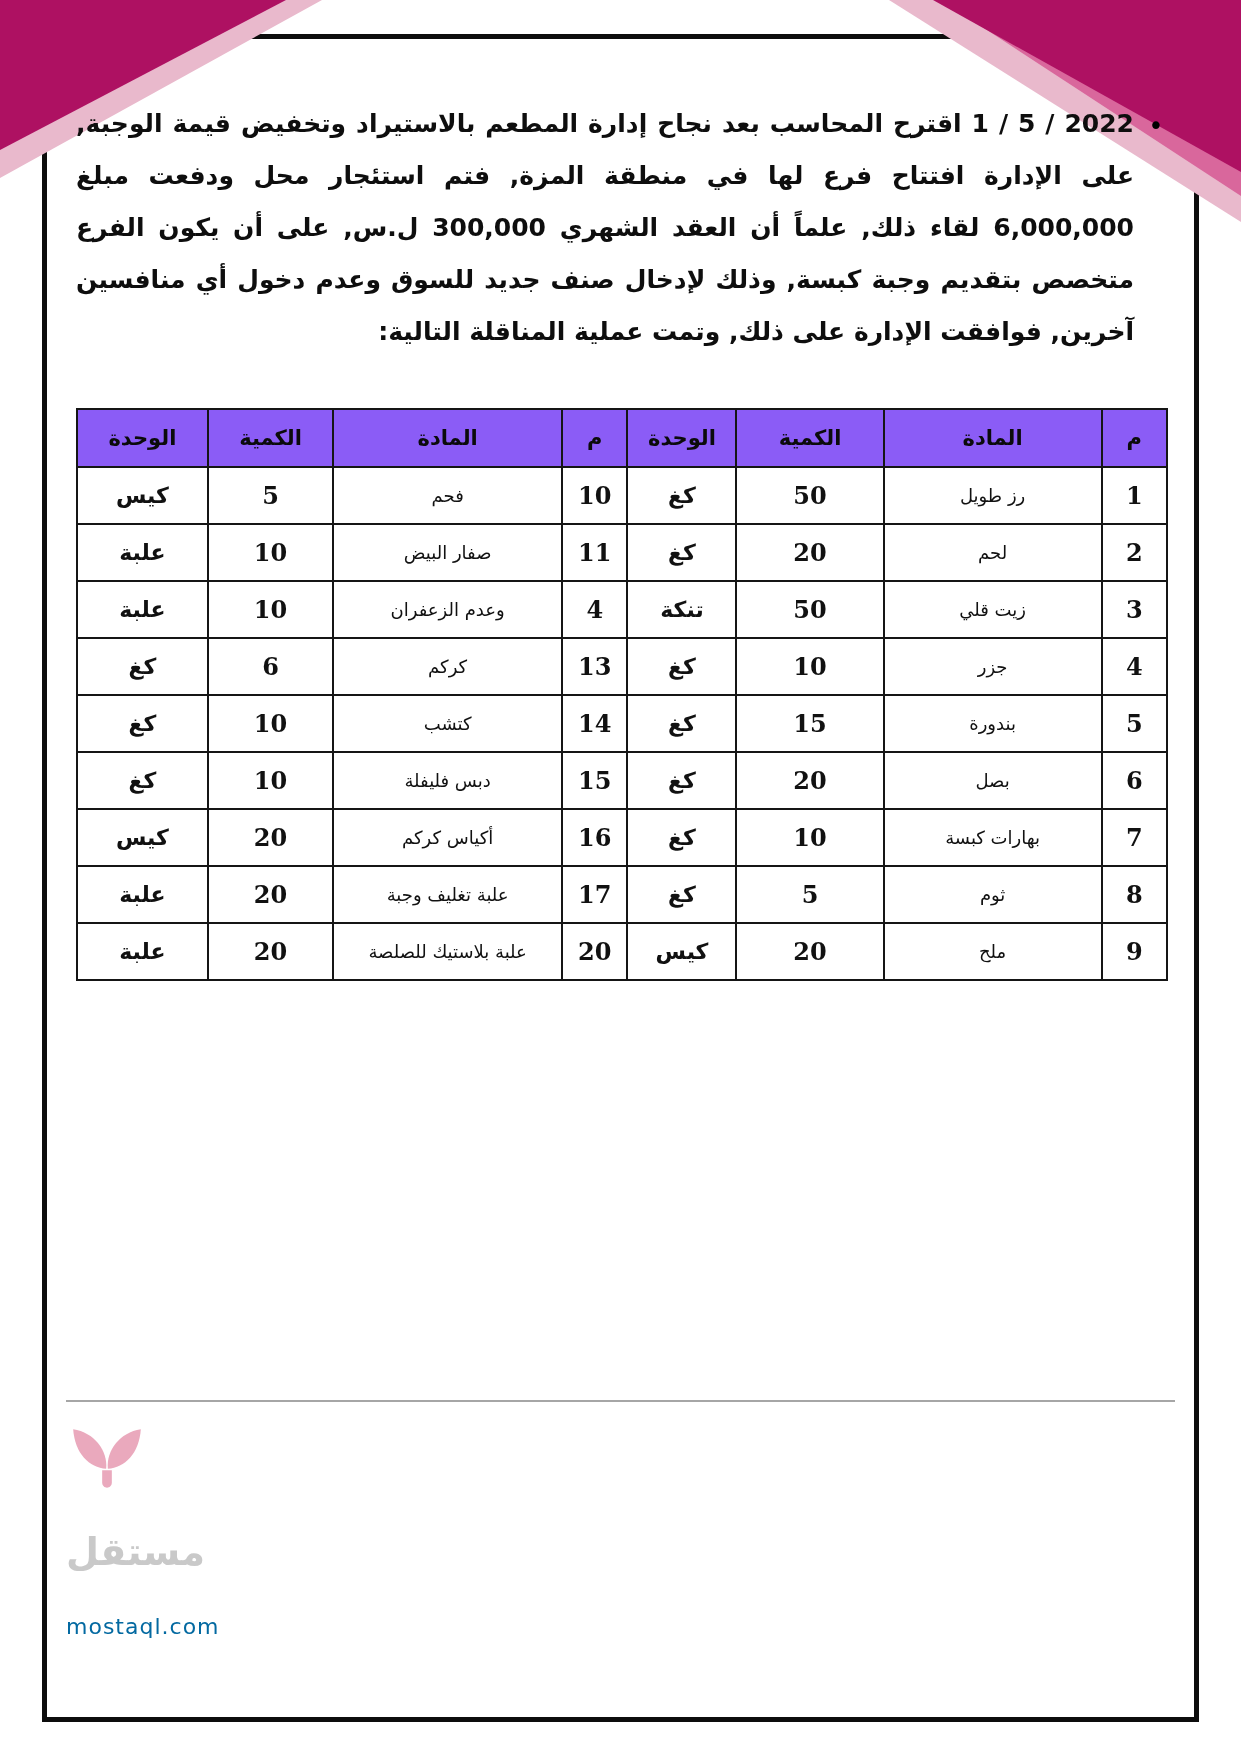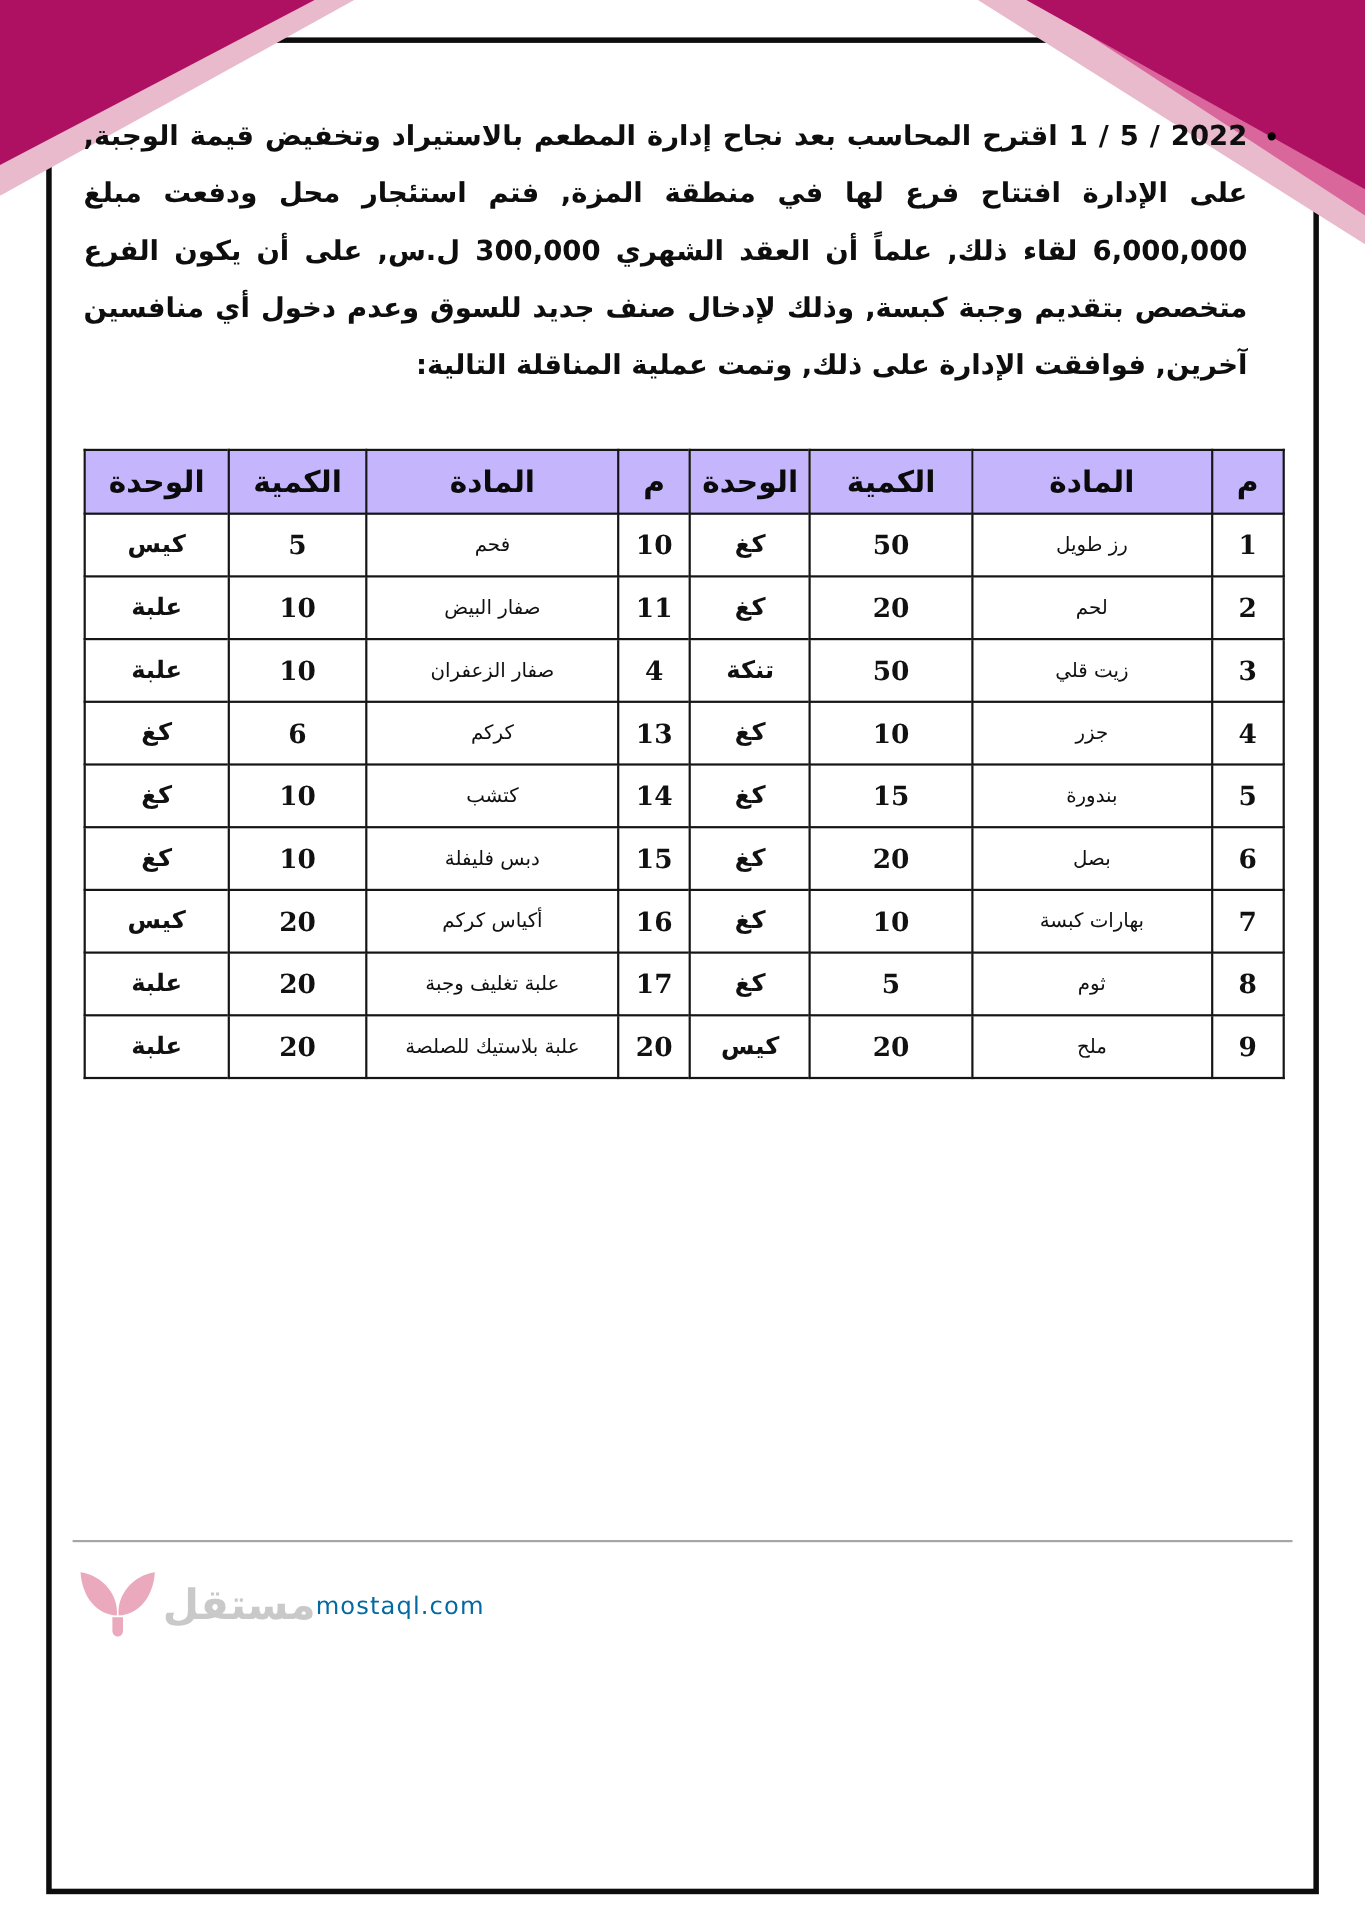--- a/index.html
+++ b/index.html
@@ -60,42 +60,43 @@
     table-layout: fixed;
   }
   table.req th, table.req td {
     border: 2px solid #151515;
     text-align: center;
     vertical-align: middle;
     padding: 2px 4px;
     overflow: hidden;
   }
   table.req th {
-    background: #c4b5fd;
+    background: #8b5cf6;
     height: 52px;
-    font-size: 27px;
+    font-size: 21px;
     font-weight: 700;
     color: #0b0b0b;
   }
   table.req td { height: 51px; background: #ffffff; }
   td.mat  { font-size: 18px; font-weight: 400; }
   td.unit { font-size: 22px; font-weight: 600; }
   td.num  { font-size: 24px; font-weight: 600; font-family: "DejaVu Serif", serif; }
 
   .footer {
     position: absolute;
     left: 66px; right: 66px;
     top: 1400px;
   }
   .divider { height: 2px; background: #a6a6a6; }
   .watermark {
     margin-top: 24px;
     display: flex;
-    flex-direction: row;
-    align-items: center;
+    flex-direction: column;
+    align-items: flex-start;
+    gap: 36px;
   }
   .tulip { display: block; }
   .wm-title {
     font-size: 38px;
     font-weight: 700;
     color: #c9c9c9;
     margin-top: 2px;
     line-height: 1.2;
   }
   .wm-domain {
@@ -170,21 +171,21 @@
             <td class="mat">صفار البيض</td>
             <td class="num">10</td>
             <td class="unit">علبة</td>
           </tr>
           <tr>
             <td class="num">3</td>
             <td class="mat">زيت قلي</td>
             <td class="num">50</td>
             <td class="unit">تنكة</td>
             <td class="num">4</td>
-            <td class="mat">صفار الزعفران</td>
+            <td class="mat">وعدم الزعفران</td>
             <td class="num">10</td>
             <td class="unit">علبة</td>
           </tr>
           <tr>
             <td class="num">4</td>
             <td class="mat">جزر</td>
             <td class="num">10</td>
             <td class="unit">كغ</td>
             <td class="num">13</td>
             <td class="mat">كركم</td>

